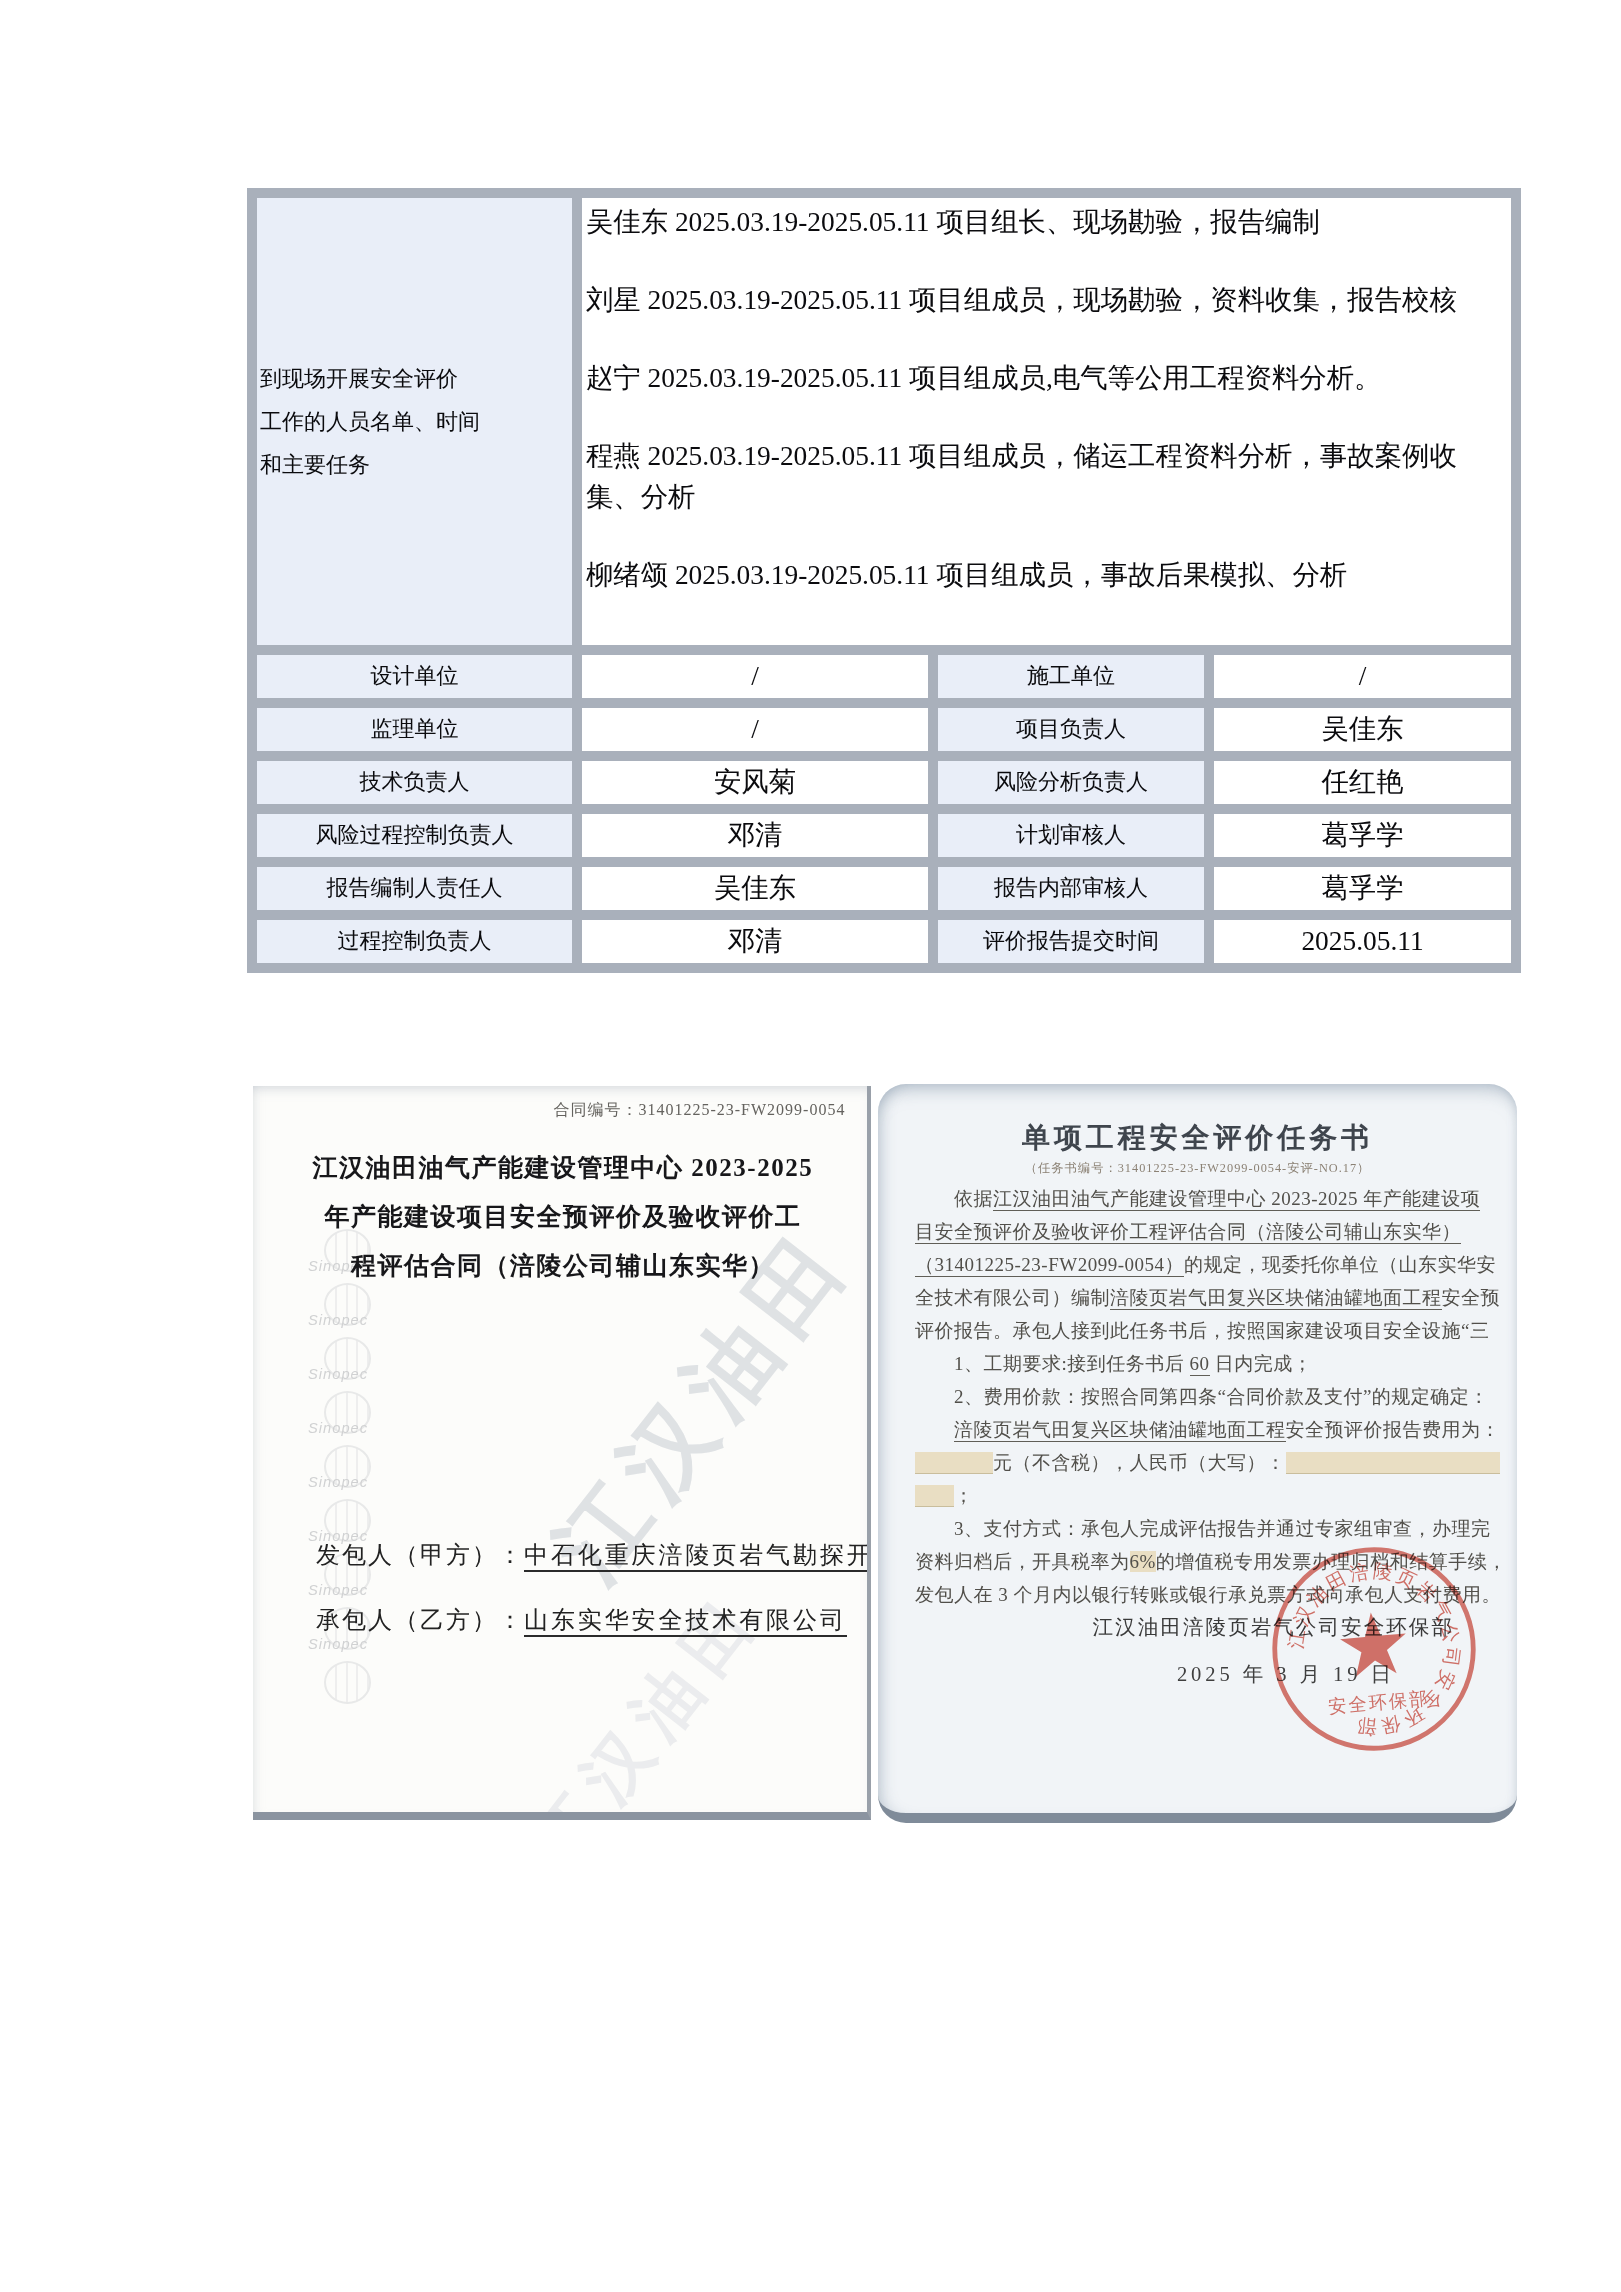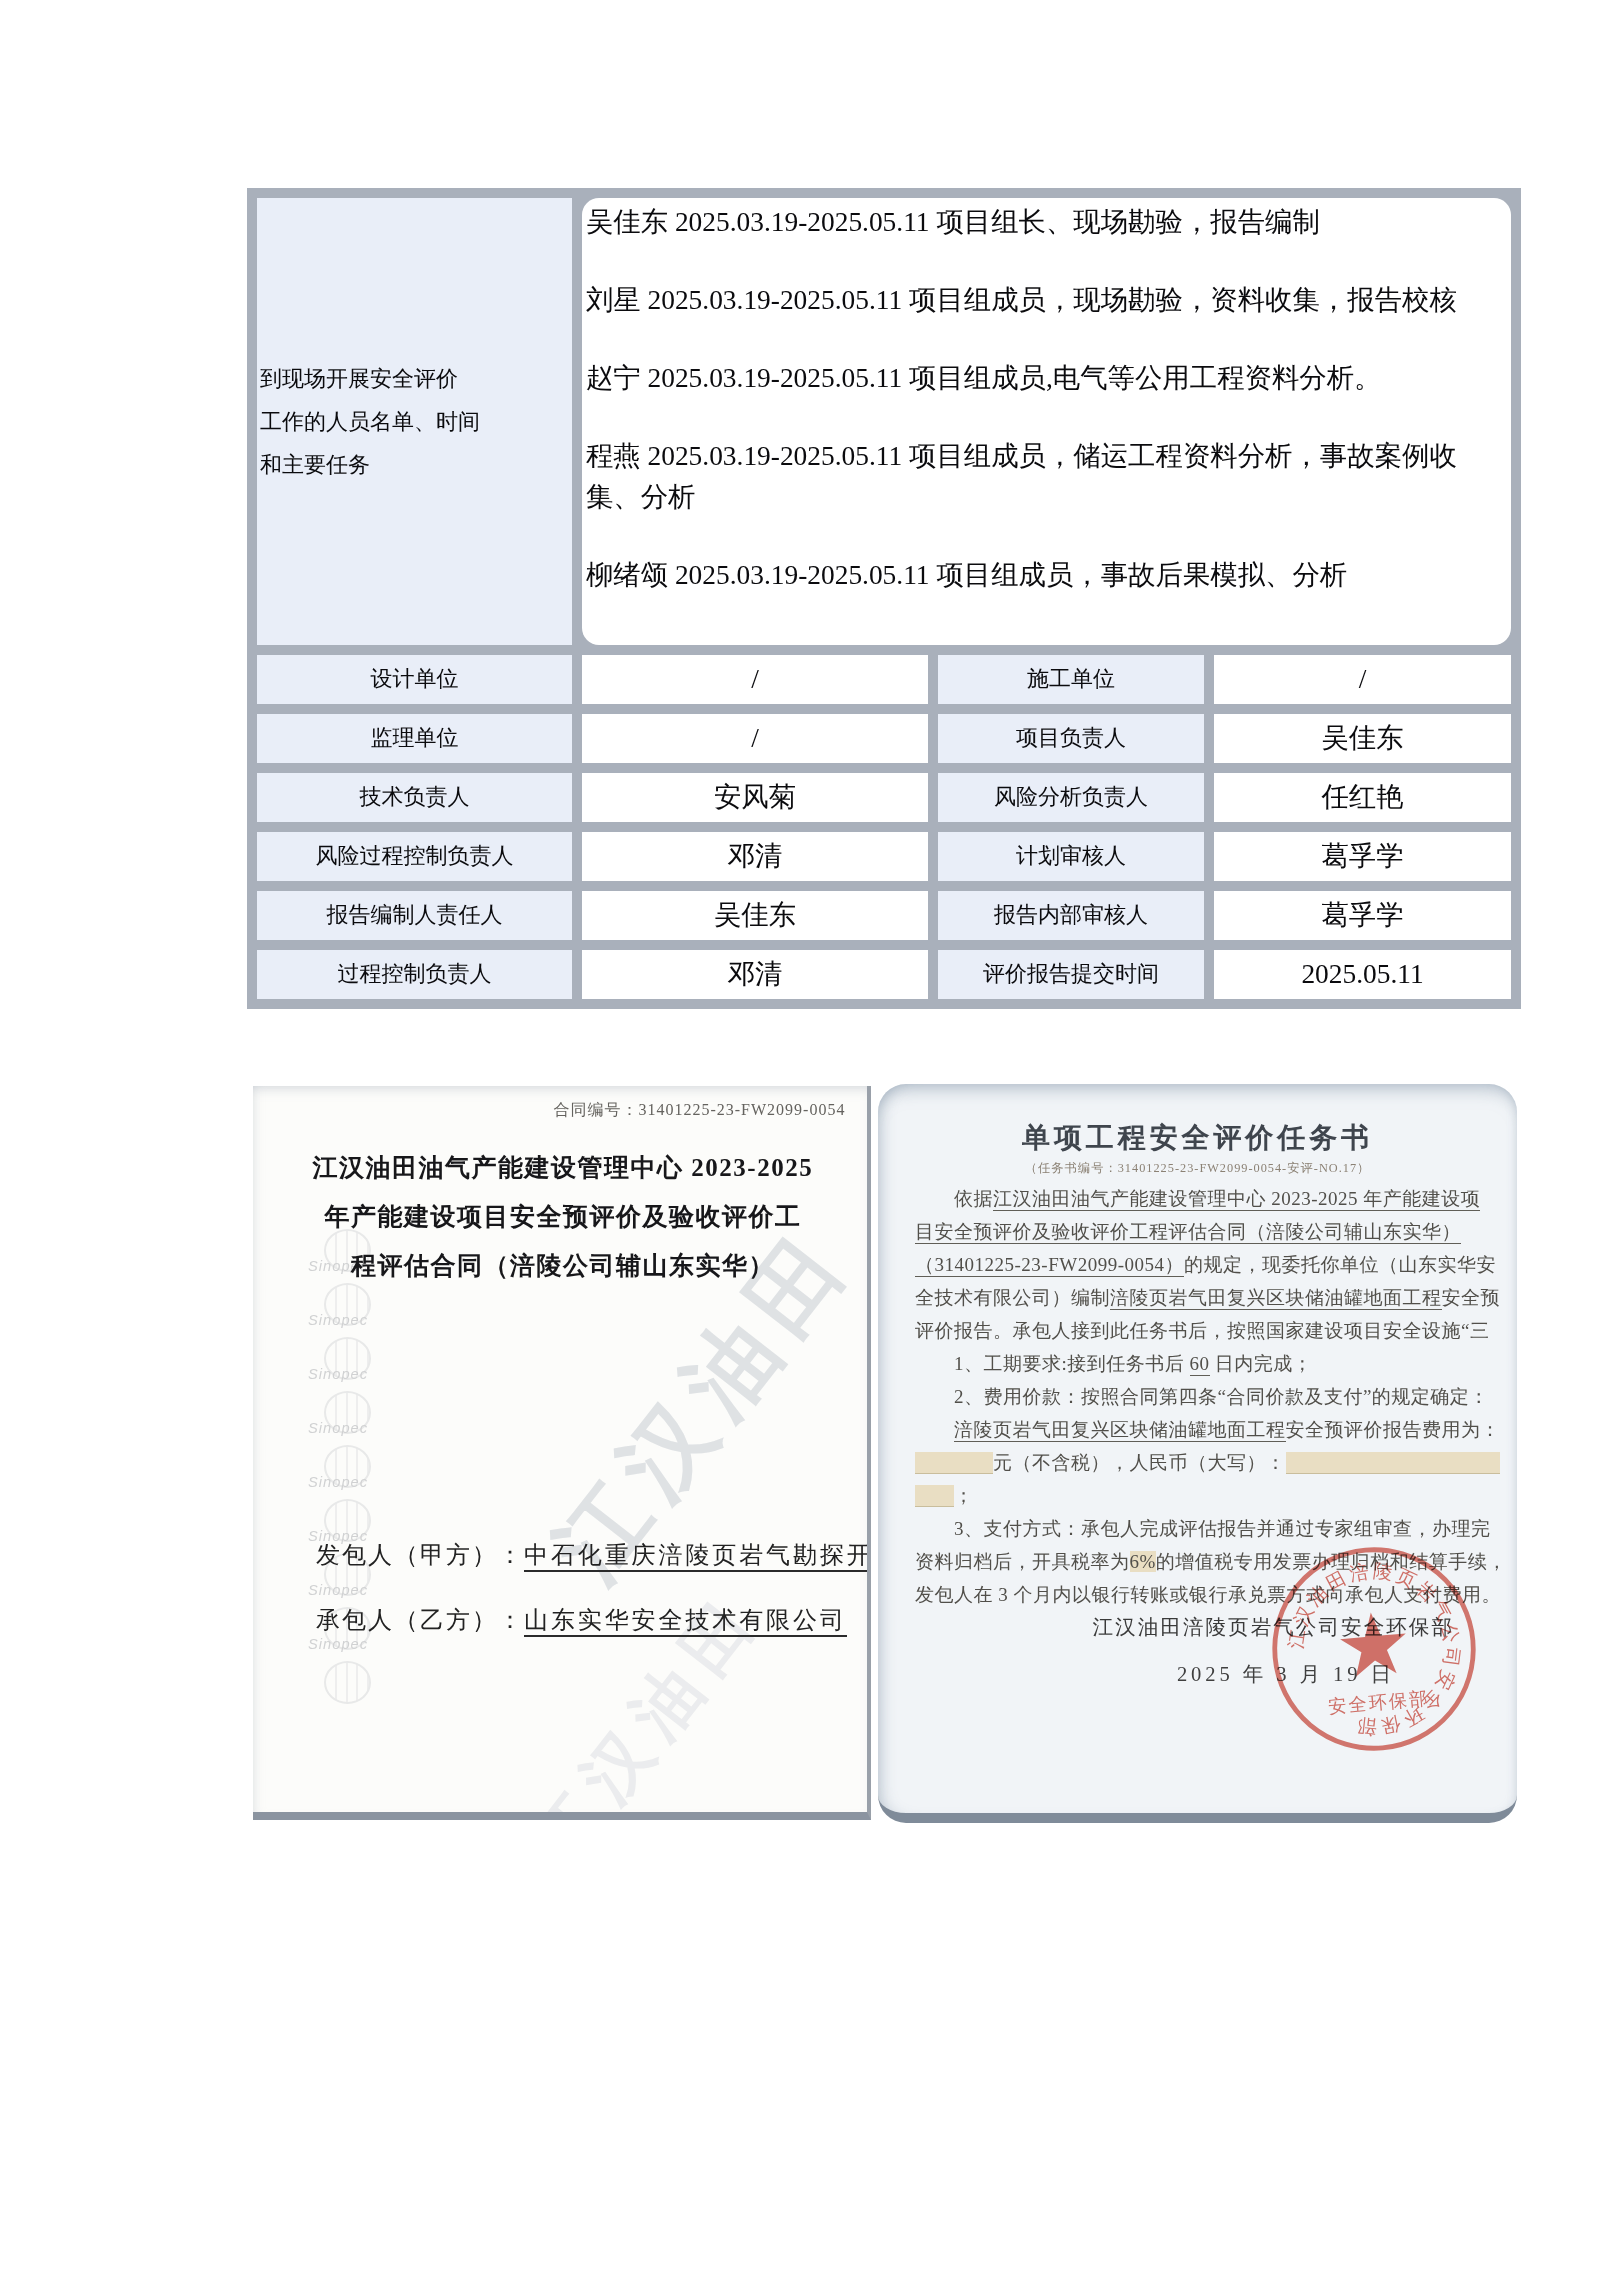--- a/index.html
+++ b/index.html
@@ -20,25 +20,24 @@
   }
   td.val{
     background:#ffffff;text-align:center;vertical-align:middle;
     font-size:27.4px;color:#0b0b0e;
   }
   td.lbl.big{text-align:left;padding-left:2.9px;}
   td.lbl.big .lbl-line{line-height:43px;}
   td.val.personnel{
     text-align:left;vertical-align:top;height:443px;
     padding:3.9px 13.7px 0 3.9px;
-    border-radius:17px;
   }
   .p-entry{line-height:41px;font-size:27.4px;}
   .p-entry + .p-entry{margin-top:37px;}
-  .small-row td{height:49px;font-family:Liberation Serif, serif;}
+  .small-row td{height:43px;font-family:Liberation Serif, serif;}
   
   .left-doc{
     position:absolute;left:253px;top:1086px;width:614px;height:726px;
     background:#fcfcfa;overflow:hidden;
     border-right:4.9px solid #99a0a9;border-bottom:8.8px solid #8b94a0;
     box-shadow:inset 0 9.8px 13.7px -9.8px rgba(150,160,175,.5),
                inset 9.8px 0 13.7px -11.8px rgba(150,160,175,.35);
   }
   .contract-no{
     position:absolute;top:13.7px;right:21.6px;font-size:16px;color:#64625e;

